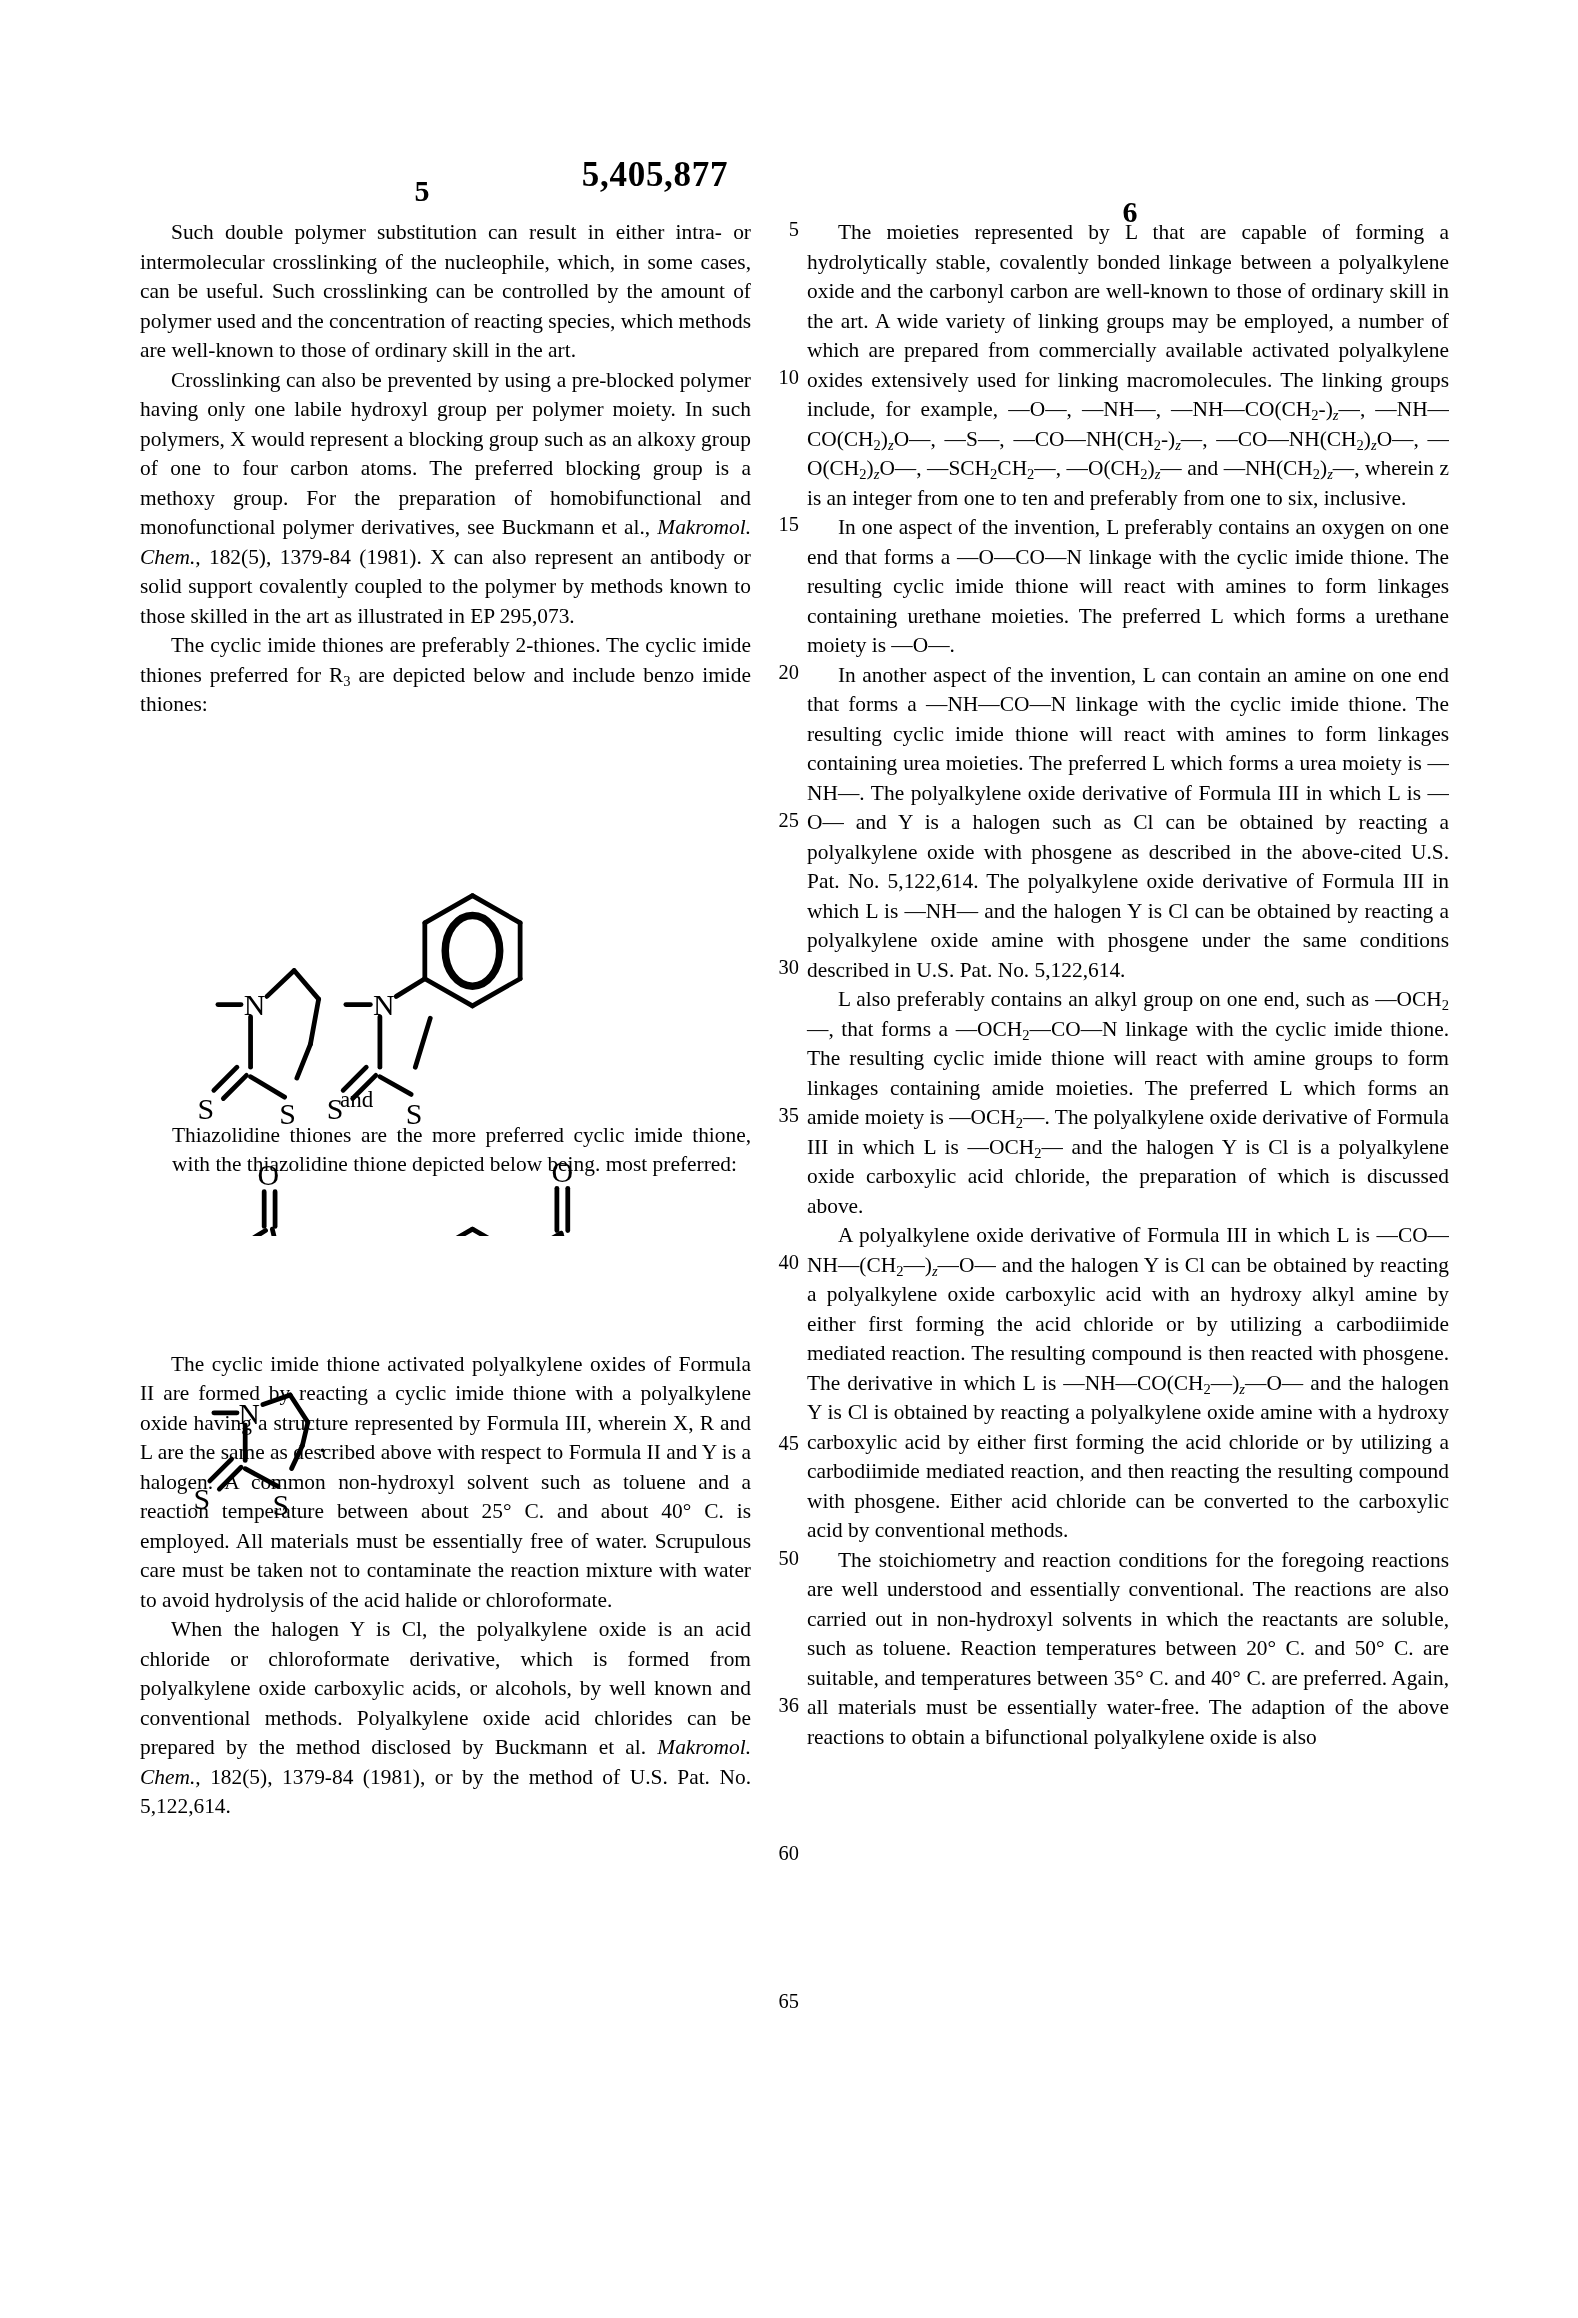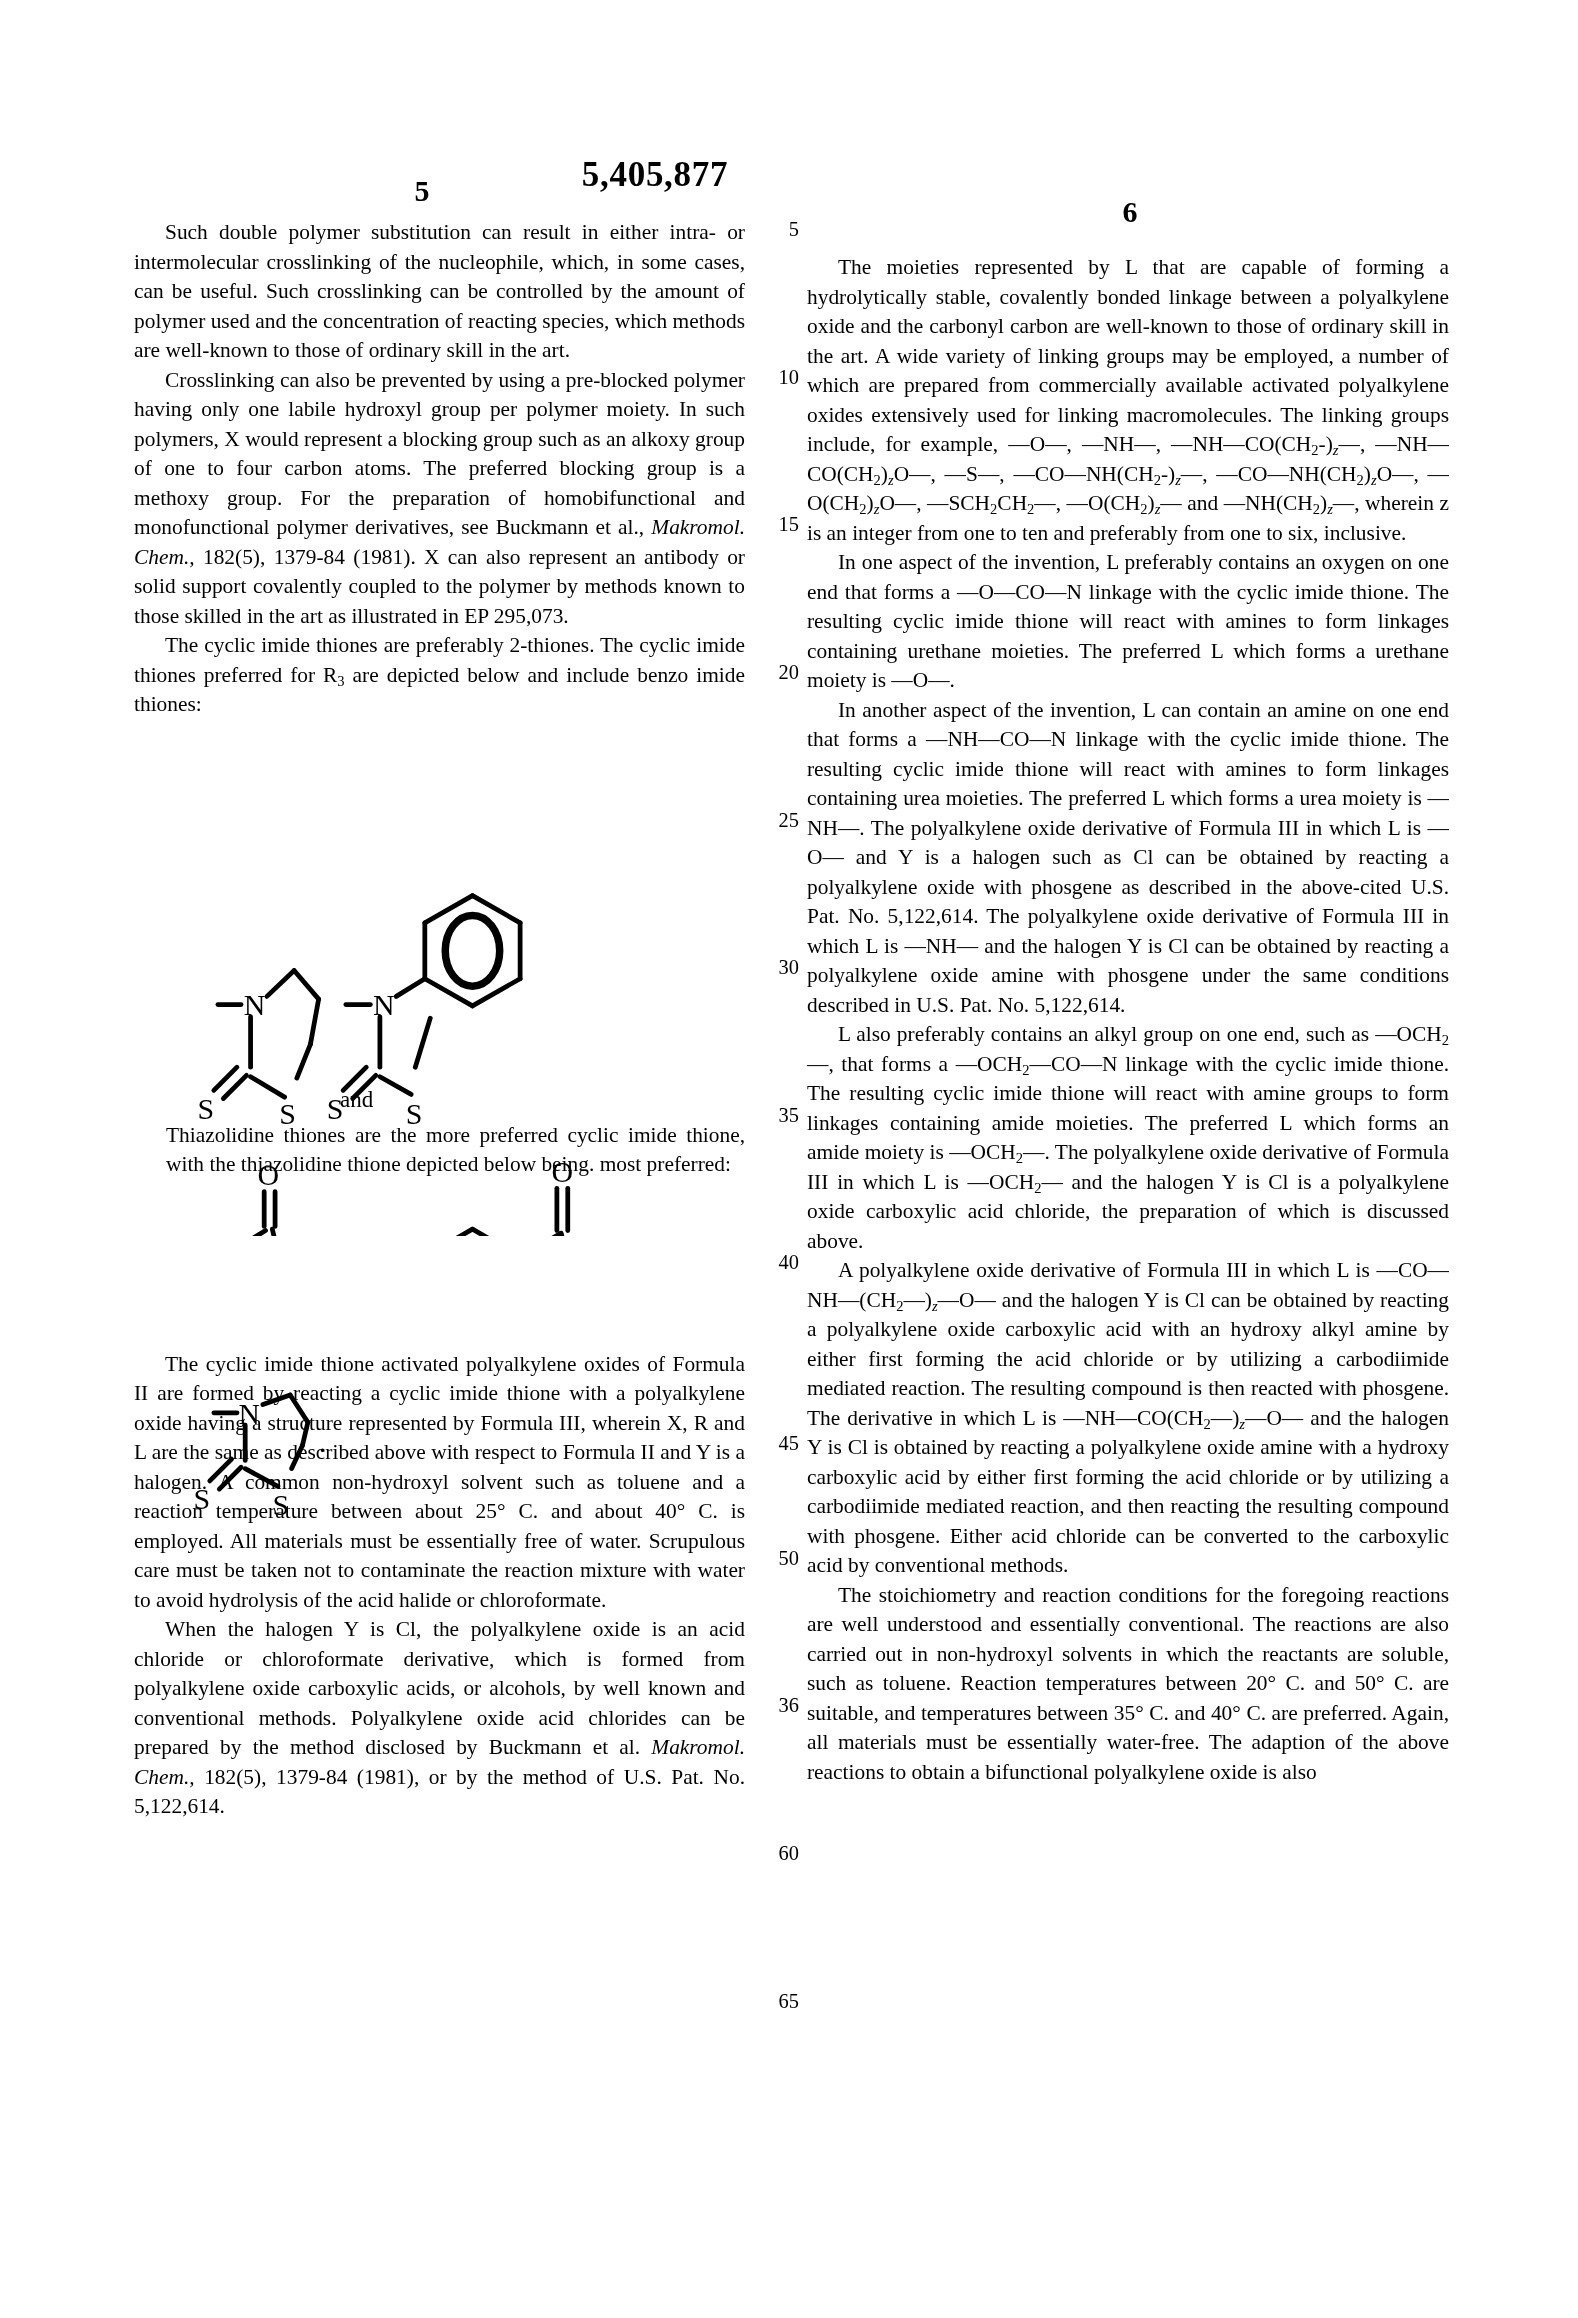--- a/index.html
+++ b/index.html
@@ -46,22 +46,22 @@
   
   .column {
     position: absolute;
     top: 218px;
     font-size: 21.4px;
     line-height: 29.5px;
     text-align: justify;
     text-justify: inter-word;
     hyphens: none;
   }
-  .column.left  { left: 134px;  width: 611px; }
-  .column.right { left: 807px; width: 642px; margin-top: 35px; }
+  .column.left  { left: 140px;  width: 611px; }
+  .column.right { left: 807px; width: 642px; }
 
   .column p {
     margin: 0;
     text-indent: 31px;
   }
   .column p.no-indent { text-indent: 0; margin-left: 32px; }
 
   i, .ital { font-style: italic; }
   sub {
     font-size: 0.68em;

